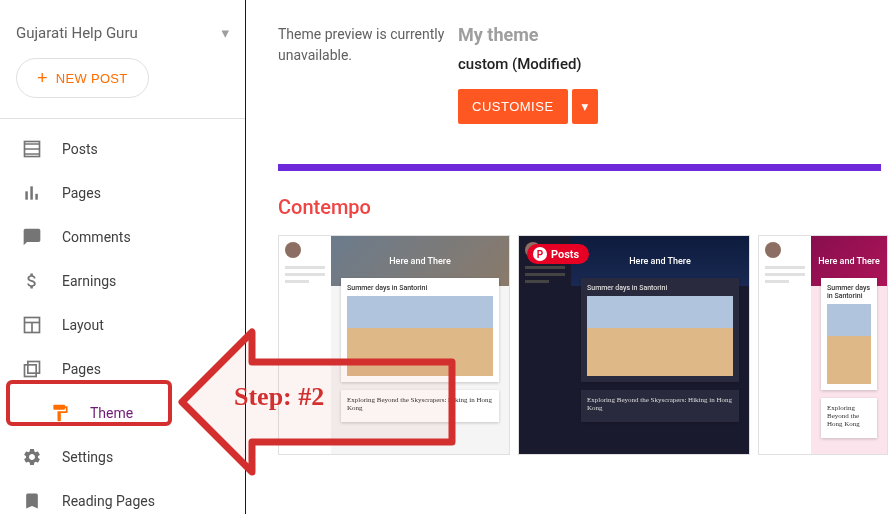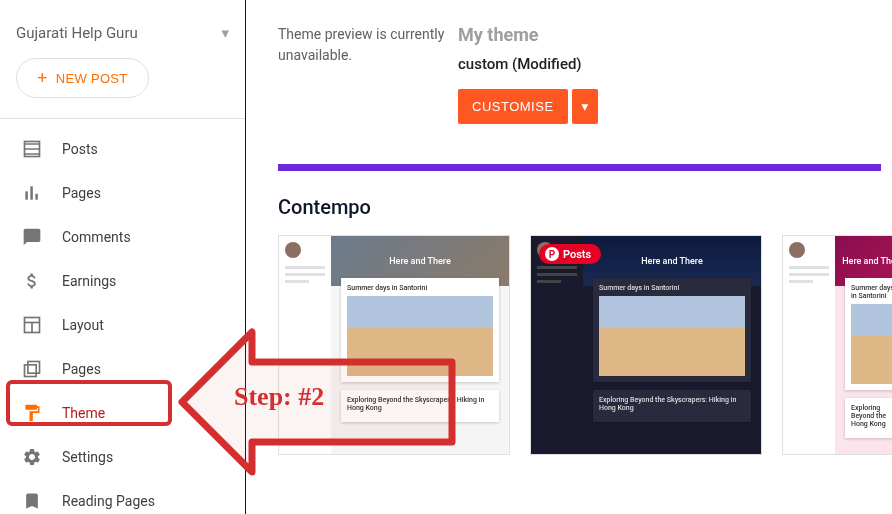--- a/index.html
+++ b/index.html
@@ -9,49 +9,49 @@
 .blog-select { padding: 8px 16px 16px; display: flex; align-items: center; justify-content: space-between; color: #616161; font-size: 15px; cursor: pointer; }
 .blog-select .chev { color: #9e9e9e; }
 
 .new-post-wrap { padding: 0 16px 16px; }
 .new-post { border: 1px solid #e0e0e0; border-radius: 22px; padding: 10px 20px; display: inline-flex; align-items: center; gap: 8px; color: #ff6d00; font-weight: 500; font-size: 13px; cursor: pointer; background: #fff; letter-spacing: .3px; }
 .new-post .plus { font-size: 18px; line-height: 1; }
 
 .nav { padding-top: 8px; border-top: 1px solid #e0e0e0; margin-top: 4px; }
 .nav-item { display: flex; align-items: center; gap: 20px; padding: 12px 16px 12px 22px; color: #404040; cursor: pointer; font-size: 14px; }
 .nav-item .icon { width: 20px; height: 20px; display: flex; align-items: center; justify-content: center; color: #757575; }
-.nav-item.active { color: #b91c1c; }
+.nav-item.active { color: #701a75; margin-left: 28px; }
 .nav-item.active .icon { color: #ff6d00; }
 
 .main { margin-left: 254px; padding: 24px 0 0 24px; height: 514px; overflow: hidden; }
 .top-section { display: flex; padding-bottom: 40px; border-bottom: 7px solid #6d28d9; margin-right: 11px; }
 .preview-text { color: #616161; font-size: 14px; max-width: 180px; line-height: 1.5; }
 .my-theme-block { }
 .my-theme-label { color: #9e9e9e; font-size: 18px; font-weight: 700; margin-bottom: 10px; }
 .my-theme-name { font-weight: 500; font-size: 15px; margin-bottom: 16px; }
 .btn-row { display: flex; gap: 4px; }
 .customise-btn { background: #ff5722; color: #fff; border: none; padding: 10px 14px; font-size: 13px; font-weight: 500; letter-spacing: .5px; cursor: pointer; border-radius: 2px; }
 .customise-drop { background: #ff5722; color: #fff; border: none; padding: 10px 10px; cursor: pointer; border-radius: 2px; }
 
-.section-title { font-size: 20px; font-weight: 500; margin: 24px 0 16px; color: #0f172a; }
-
-.themes-row { display: flex; gap: 20px; }
+.section-title { font-size: 20px; font-weight: 500; margin: 24px 0 16px; color: #ef4444; }
+
+.themes-row { display: flex; gap: 8px; }
 .theme-card { width: 232px; height: 220px; border: 1px solid #e0e0e0; background: #f5f5f5; position: relative; overflow: hidden; flex-shrink: 0; }
 .theme-card.partial { width: 130px; }
 
 .tc-sidebar { position: absolute; left: 0; top: 0; bottom: 0; width: 52px; background: #fff; padding: 6px; }
 .tc-avatar { width: 16px; height: 16px; border-radius: 50%; background: #8d6e63; margin-bottom: 8px; }
 .tc-lines { height: 3px; background: #e0e0e0; margin-bottom: 4px; }
 
 .tc-main { position: absolute; left: 52px; right: 0; top: 0; bottom: 0; }
 .tc-hero { height: 50px; display: flex; align-items: center; justify-content: center; color: #fff; font-size: 9px; font-weight: 500; }
 .tc-post { background: #fff; margin: -8px 10px 8px; padding: 6px; box-shadow: 0 1px 3px rgba(0,0,0,.2); }
 .tc-post-title { font-size: 7px; font-weight: 500; color: #333; margin-bottom: 4px; }
 .tc-post-img { width: 100%; height: 80px; background: linear-gradient(to bottom, #b0c4de 40%, #deb887 40%); }
-.tc-post2 { background: #fff; margin: 0 10px; padding: 6px; box-shadow: 0 1px 3px rgba(0,0,0,.2); }
+.tc-post2 { background: #fff; margin: 0 10px; padding: 6px; box-shadow: 0 1px 3px rgba(0,0,0,.2); font-family: Liberation Serif, serif; }
 
 .card1 .tc-hero { background: linear-gradient(135deg, #6b7b8c, #8a7a6a); }
 .card2 { background: #1a1a2e; }
 .card2 .tc-sidebar { background: #1a1a2e; }
 .card2 .tc-sidebar .tc-lines { background: #444; }
 .card2 .tc-hero { background: linear-gradient(180deg, #0d1b3d, #1a2952); }
 .card2 .tc-post, .card2 .tc-post2 { background: #2a2a3e; color: #ccc; }
 .card2 .tc-post-title { color: #ddd; }
 .card3 { background: #fce4ec; }
 .card3 .tc-sidebar { background: #fff; }

